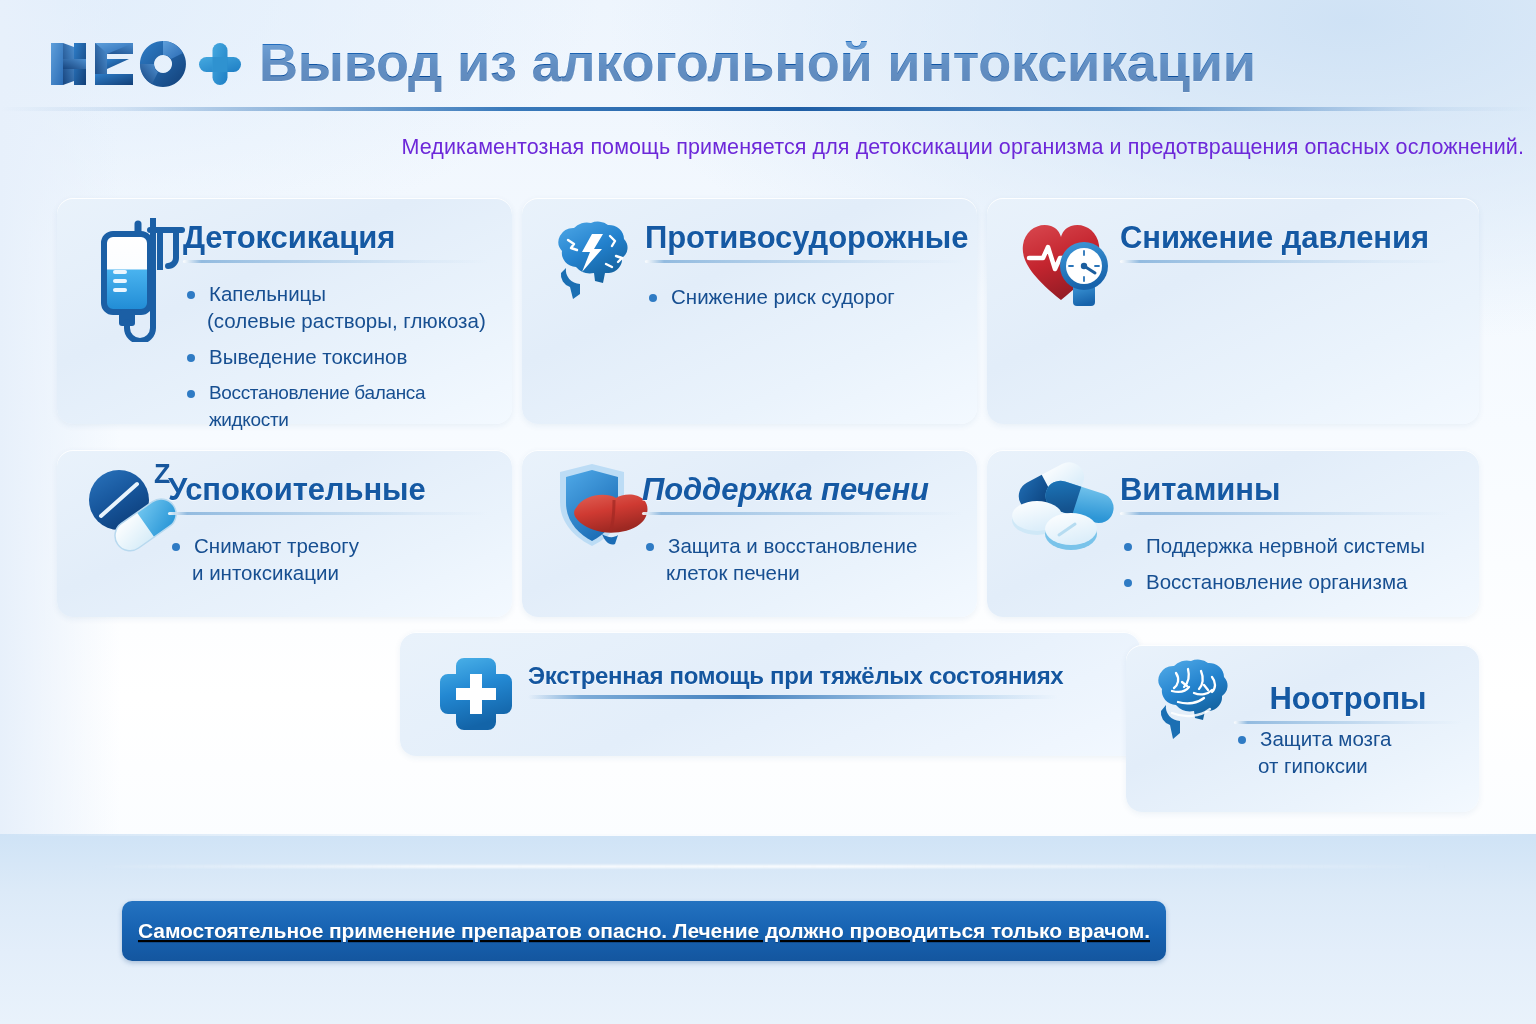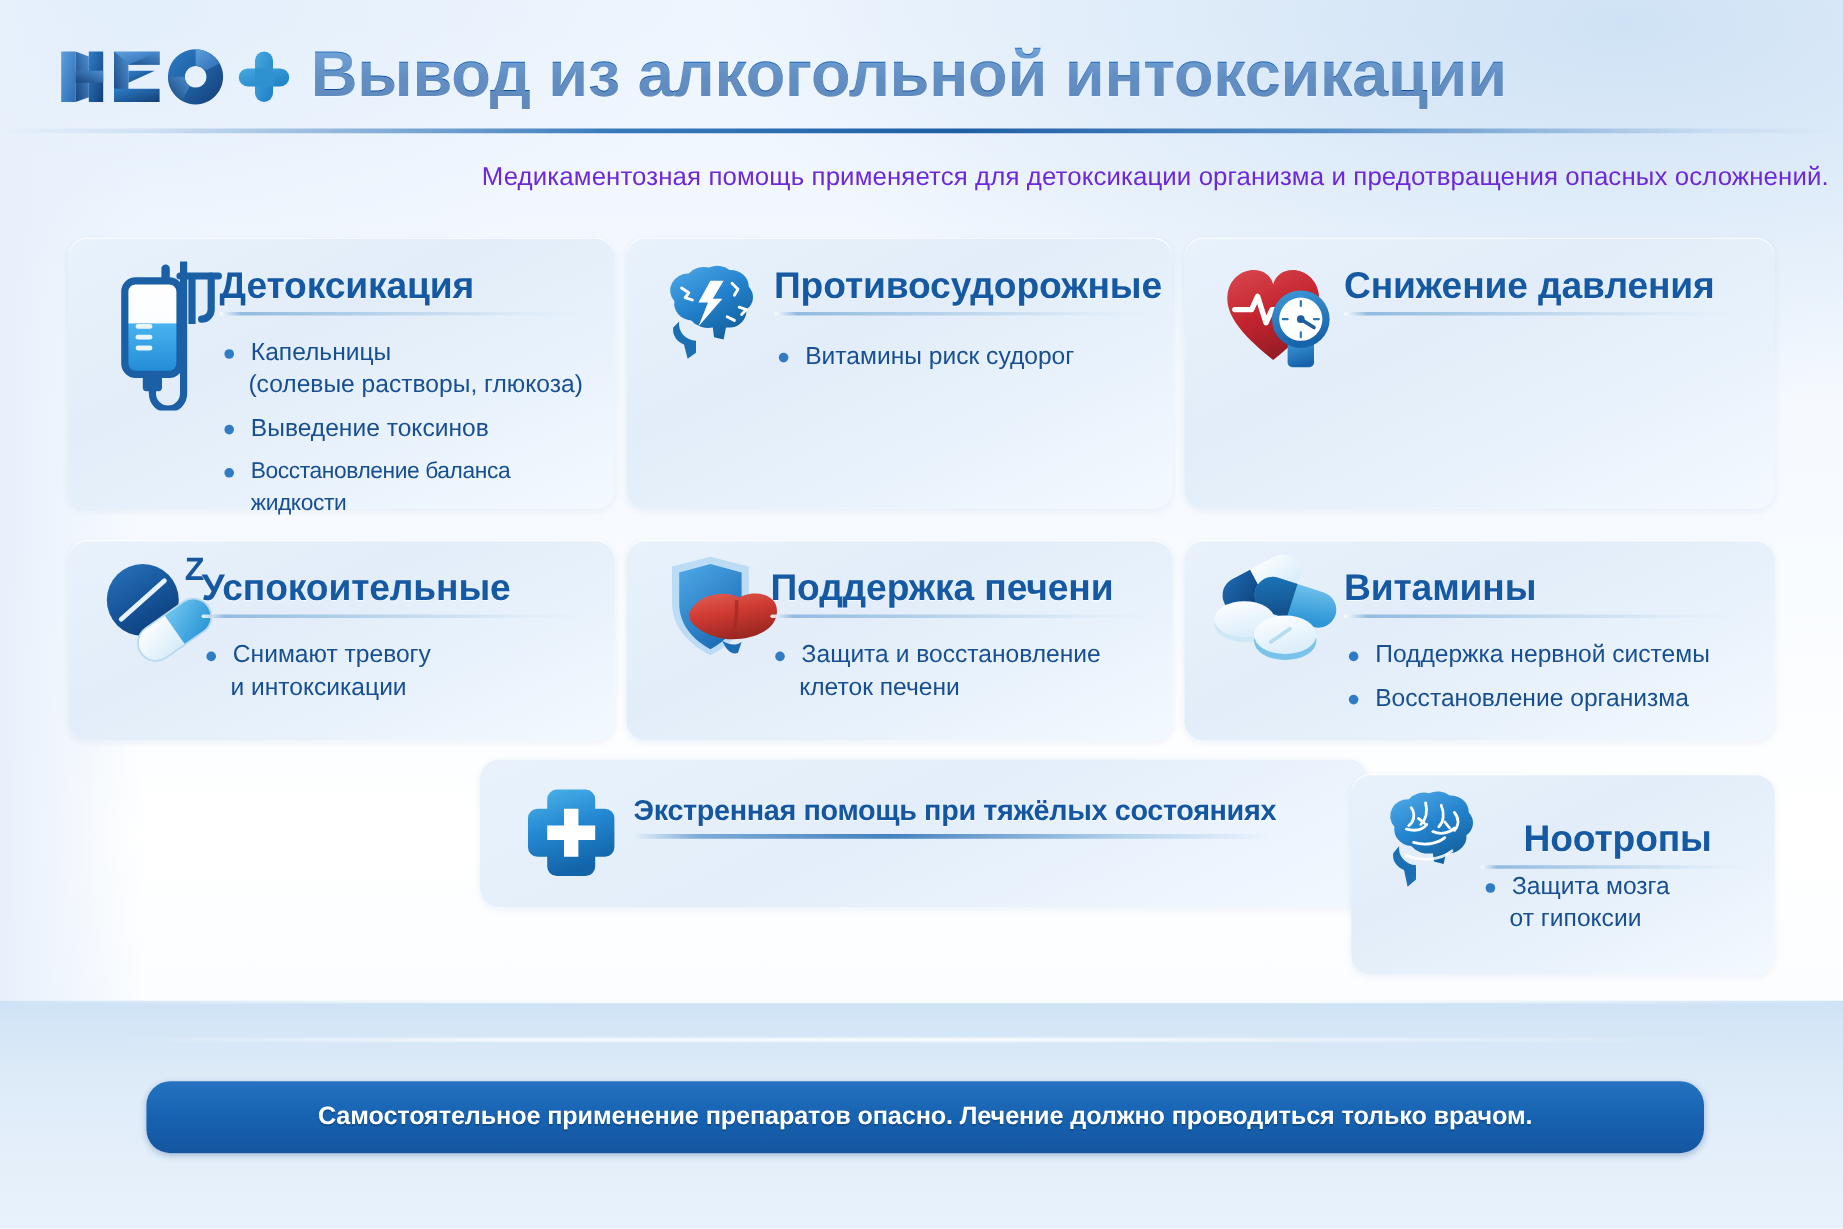--- a/index.html
+++ b/index.html
@@ -67,24 +67,24 @@
   .emerg{position:absolute;left:400px;top:632px;width:740px;height:124px;border-radius:16px;
     background:linear-gradient(155deg,#e9f2fb 0%,#e3eefa 45%,#f2f8ff 100%);
     box-shadow:0 1px 0 rgba(255,255,255,.9) inset, 0 2px 6px rgba(30,80,140,.07);}
   .emerg-text{position:absolute;left:128px;top:30px;width:530px;}
   .emerg-title{font-size:24px;font-weight:700;color:#14569f;white-space:nowrap;
     text-shadow:0 1px 0 rgba(255,255,255,.6);letter-spacing:-.3px;}
   .emerg-rule{height:4px;margin-top:5px;border-radius:2px;
     background:linear-gradient(90deg,rgba(255,255,255,0) 0%,rgba(90,150,205,.75) 10%,rgba(40,110,180,.85) 40%,rgba(120,175,220,.45) 78%,rgba(255,255,255,0) 100%);}
 
   
-  .warn{position:absolute;left:122px;top:901px;width:1298px;height:60px;border-radius:20px;
+  .warn{position:absolute;left:122px;top:901px;width:1044px;height:60px;border-radius:10px;
     background:linear-gradient(180deg,#2472c0 0%,#1763b2 48%,#14569f 100%);
     box-shadow:0 2px 5px rgba(14,70,132,.28);
-    display:flex;align-items:center;justify-content:center;}
+    display:flex;align-items:center;justify-content:center;text-decoration:underline;}
   .warn-text{color:#ffffff;font-size:21px;font-weight:700;letter-spacing:-.1px;
     text-shadow:0 1px 1px rgba(0,0,0,.2);}
 
   .icon{position:absolute;}
 </style>
 </head>
 <body>
 
 <div class="stage">
 
@@ -204,21 +204,21 @@
           <path d="M62 46 l6 3"></path>
         </g>
       </svg>
     </div>
     <div class="card-head" style="left:123px;top:22px;width:320px;">
       <div class="card-title">Противосудорожные</div>
       <div class="title-rule"></div>
     </div>
     <ul class="bullets" style="left:123px;top:85px;width:310px;">
       <li>
-        <span>Витамины риск судорог</span>
+        <span>Снижение риск судорог</span>
       </li>
     </ul>
   </div>
 
   <div class="card" style="left:987px;top:198px;width:492px;height:226px;">
     <div class="icon" style="left:30px;top:16px;">
       <svg width="104" height="100" viewBox="0 0 104 100">
         <defs>
           <linearGradient id="htGr" x1="0" y1="0" x2="0.4" y2="1">
             <stop offset="0" stop-color="#d9484f"></stop>
@@ -302,21 +302,21 @@
             <stop offset="100%" stop-color="#9d2822"></stop>
           </linearGradient>
         </defs>
         <path d="M14 10 L46 2 L78 10 v30 c0 22 -16 36 -32 44 C30 76 14 62 14 40 z" fill="#bcdcf5"></path>
         <path d="M20 15 L46 8 L72 15 v26 c0 19 -13 31 -26 38 C33 72 20 60 20 41 z" fill="url(#shGr)"></path>
         <path d="M30 46 c8 -14 30 -16 40 -10 c6 -4 20 -6 28 2 c6 6 4 18 -4 24 c-10 8 -26 10 -38 8 c-12 -2 -22 -8 -26 -14 c-3 -4 -2 -8 0 -10 z" fill="url(#lvGr)"></path>
         <path d="M68 38 c0 12 -1 22 -3 30" stroke="#a32a24" stroke-width="3" fill="none" opacity=".75"></path>
         <path d="M56 72 c6 4 12 4 16 1 l-3 9 c-5 2 -10 -2 -13 -10 z" fill="#1b6cb5"></path>
       </svg>
     </div>
-    <div class="card-head" style="left:120px;top:22px;width:320px;">
+    <div class="card-head" style="left:120px;top:22px;width:320px;font-style:italic;">
       <div class="card-title">Поддержка печени</div>
       <div class="title-rule"></div>
     </div>
     <ul class="bullets" style="left:120px;top:82px;width:330px;">
       <li>
         <span>Защита и восстановление</span>
         <span class="sub">клеток печени</span>
       </li>
     </ul>
   </div>

